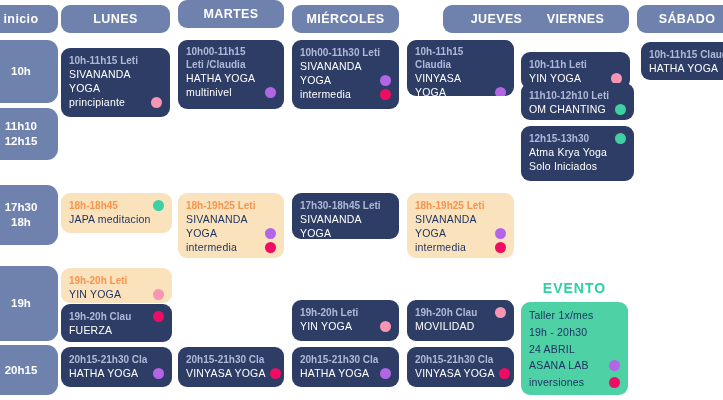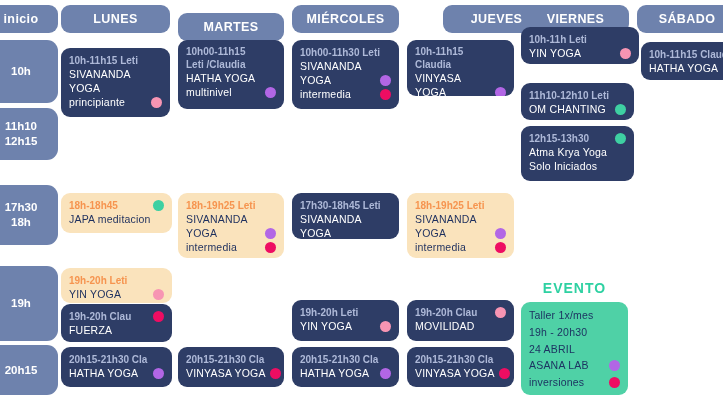--- a/index.html
+++ b/index.html
@@ -43,21 +43,21 @@
 <body>
 
 <div class="board">
 
   <div class="pill day-pill" style="left:-16px;top:5px;width:74px;height:28px;">
       <span>inicio</span>
     </div>
   <div class="pill day-pill" style="left:61px;top:5px;width:109px;height:28px;">
       <span>LUNES</span>
     </div>
-  <div class="pill day-pill" style="left:178px;top:13px;width:106px;height:28px;">
+  <div class="pill day-pill" style="left:178px;top:0;width:106px;height:28px;">
       <span>MARTES</span>
     </div>
   <div class="pill day-pill" style="left:292px;top:5px;width:107px;height:28px;">
       <span>MIÉRCOLES</span>
     </div>
   <div class="pill day-pill" style="left:407px;top:5px;width:107px;height:28px;margin-left:36px;">
       <span>JUEVES</span>
     </div>
   <div class="pill day-pill" style="left:522px;top:5px;width:107px;height:28px;">
       <span>VIERNES</span>
@@ -128,21 +128,21 @@
       </div>
     <div class="trow">
         <span class="name">VINYASA</span>
       </div>
     <div class="trow">
         <span class="name">YOGA</span>
         <span class="dot dot-purple"></span>
       </div>
   </div>
 
-  <div class="card navy" style="left:521px;top:27px;width:118px;height:37px;">
+  <div class="card navy" style="left:521px;top:52px;width:109px;height:37px;">
     <div class="trow">
         <span class="time">10h-11h Leti</span>
       </div>
     <div class="trow">
         <span class="name">YIN YOGA</span>
         <span class="dot dot-pink"></span>
       </div>
   </div>
 
   <div class="card navy" style="left:641px;top:42px;width:108px;height:38px;">

